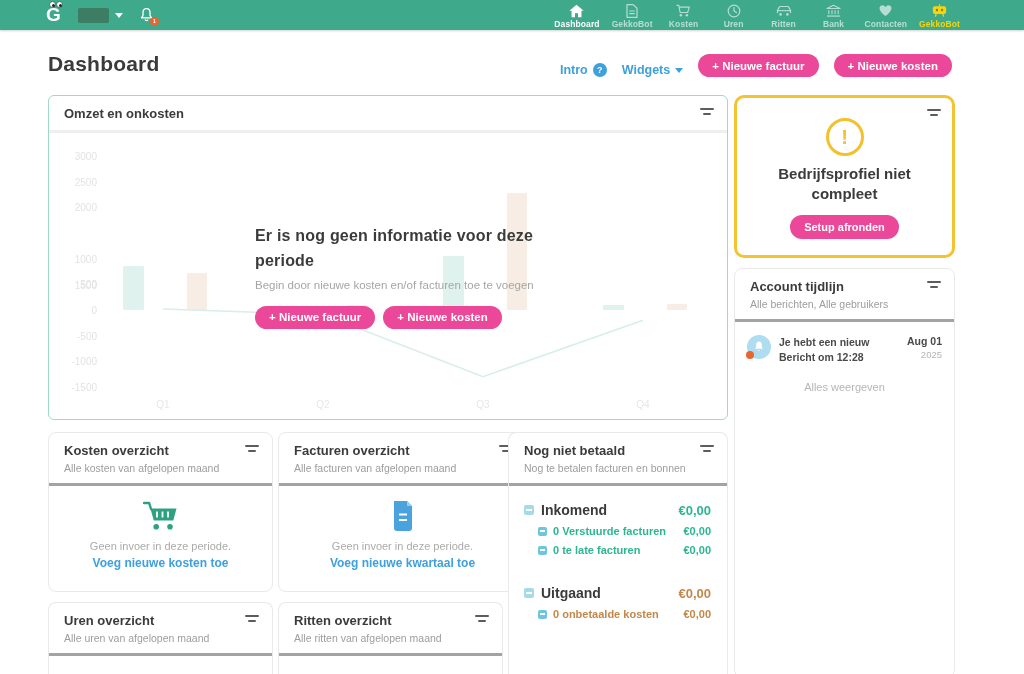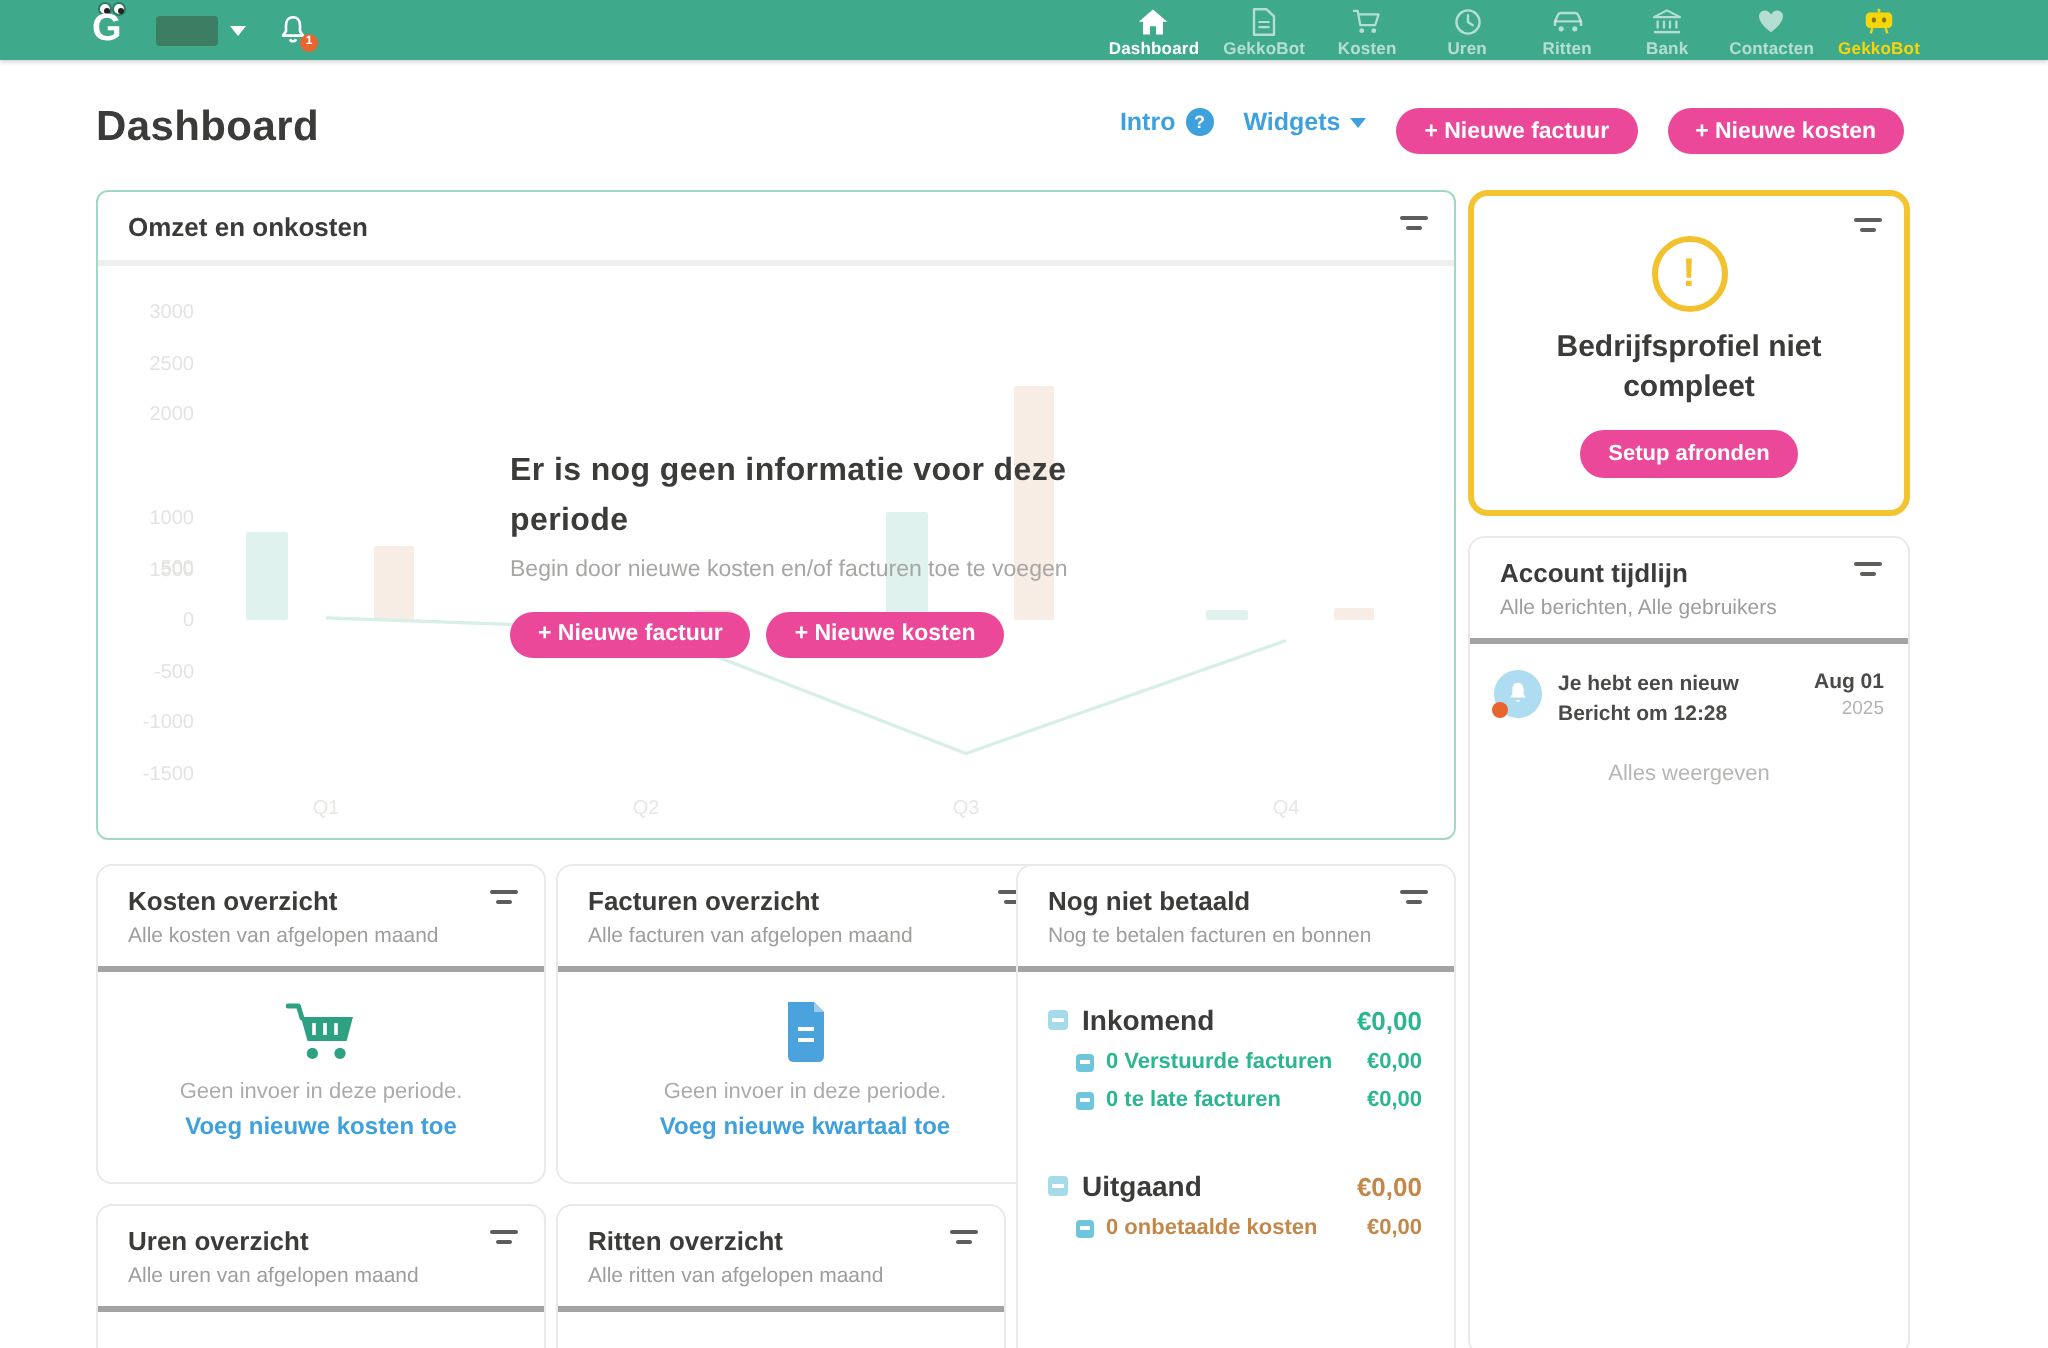--- a/index.html
+++ b/index.html
@@ -29,21 +29,21 @@
   .mainnav { position:absolute; right:58px; top:0; height:30px; display:flex; align-items:flex-start; }
   .nav-item { display:flex; flex-direction:column; align-items:center; justify-content:flex-start;
     min-width:50px; padding:3px 6px 0 6px; color:rgba(255,255,255,.62); cursor:pointer; }
   .nav-item .nicon { height:15px; display:flex; align-items:center; }
   .nav-item .nlabel { font-size:8.5px; font-weight:700; margin-top:1px; letter-spacing:.1px; }
   .nav-item.active { color:#fff; }
   .nav-item.bot { color:#F6D60A; }
 
   
   .page-title { position:absolute; left:48px; top:52px; font-size:21px; font-weight:800; letter-spacing:.2px; }
-  .header-actions { position:absolute; right:72px; top:54px; display:flex; align-items:flex-start; gap:15px; }
+  .header-actions { position:absolute; right:72px; top:54px; display:flex; align-items:flex-end; gap:15px; }
   .blue-link { color:#3EA0DC; font-size:12.5px; font-weight:700; display:flex; align-items:center; gap:5px; cursor:pointer; }
   .help-circle { width:14px; height:14px; border-radius:50%; background:#3EA0DC; color:#fff; font-size:9px;
     font-weight:700; text-align:center; line-height:14px; }
   .caret-blue { width:0; height:0; border-left:4px solid transparent; border-right:4px solid transparent; border-top:5px solid #3EA0DC; }
   .btn-green { background:#ec4899; color:#fff; border:none; border-radius:12px; height:23px; padding:0 14px;
     font-family:"Liberation Sans",sans-serif; font-size:11.5px; font-weight:700; cursor:pointer; white-space:nowrap; }
 
   
   .card { position:absolute; background:#fff; border:1px solid #E9E9E7; border-radius:8px; }
   .card-head { position:relative; padding:10px 14px 9px 15px; border-bottom:3px solid #a3a3a3; }

